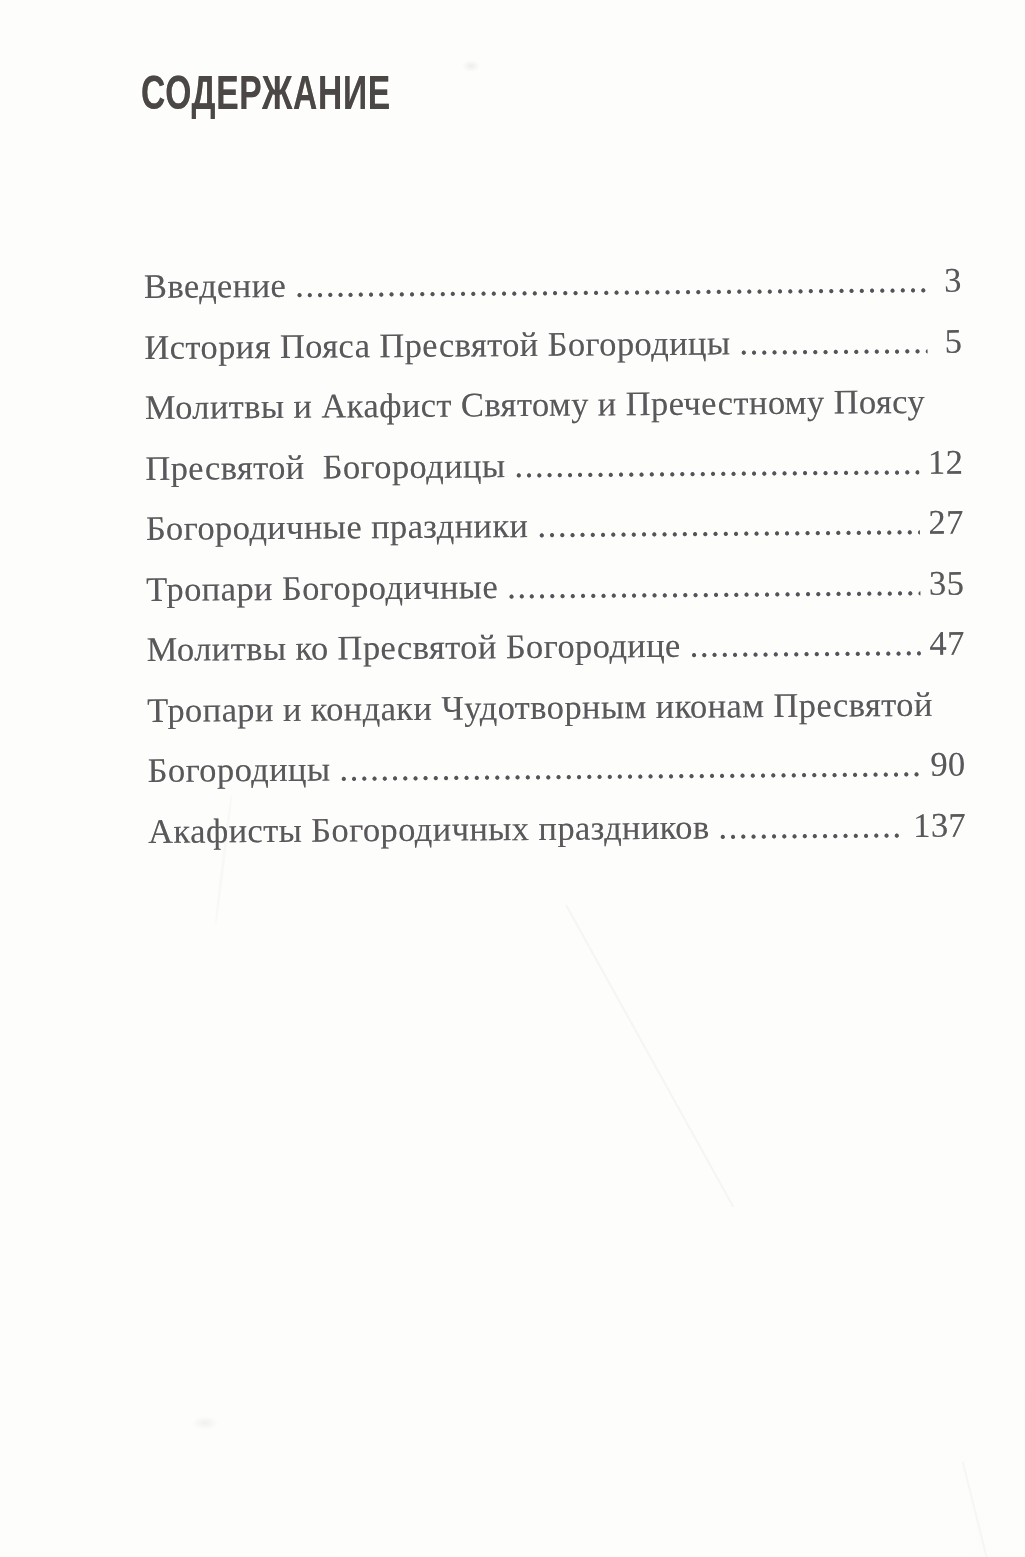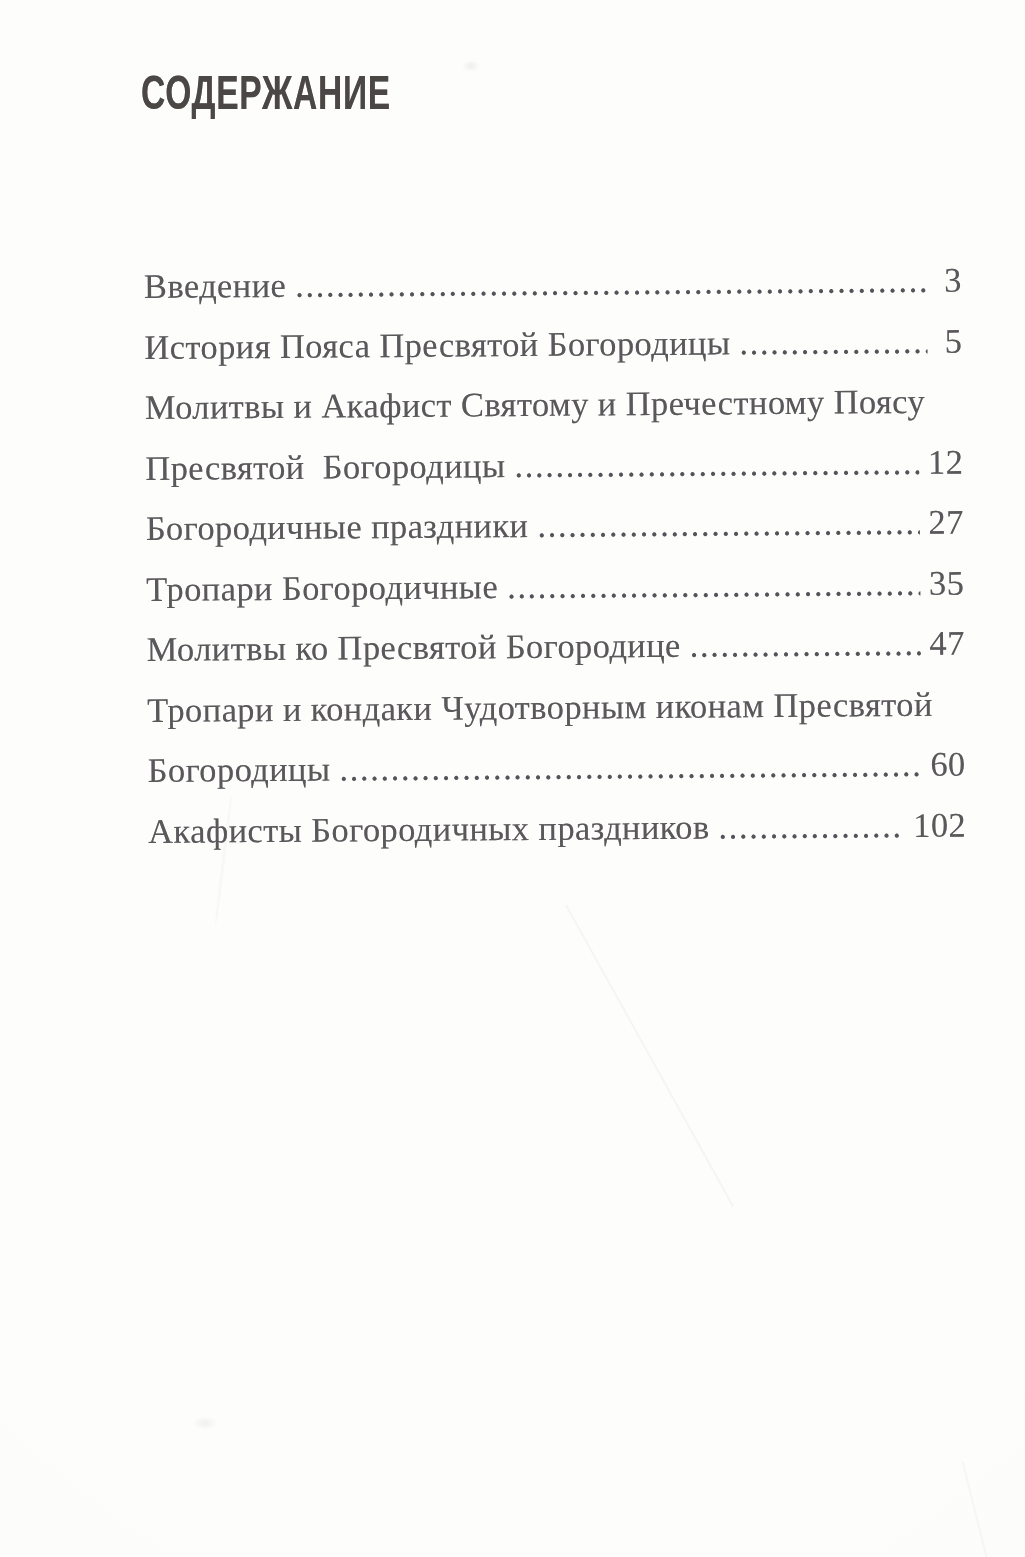--- a/index.html
+++ b/index.html
@@ -168,26 +168,26 @@
         <span class="toc-text">Молитвы ко Пресвятой Богородице</span>
         <span class="toc-leader">............................................................................................................................................................................................................................</span>
         <span class="toc-page-num">47</span>
       </div>
       <div class="toc-row">
         <span class="toc-text">Тропари и кондаки Чудотворным иконам Пресвятой</span>
       </div>
       <div class="toc-row">
         <span class="toc-text">Богородицы</span>
         <span class="toc-leader">............................................................................................................................................................................................................................</span>
-        <span class="toc-page-num">60</span>
+        <span class="toc-page-num">90</span>
       </div>
       <div class="toc-row">
         <span class="toc-text">Акафисты Богородичных праздников</span>
         <span class="toc-leader">............................................................................................................................................................................................................................</span>
-        <span class="toc-page-num">102</span>
+        <span class="toc-page-num">137</span>
       </div>
     </div>
 
   <div class="crease crease-main"></div>
   <div class="crease crease-bottom-right"></div>
   <div class="smudge smudge-bottom-left"></div>
   <div class="smudge smudge-top-right"></div>
   <div class="smudge smudge-left-curve"></div>
 
 </div>

